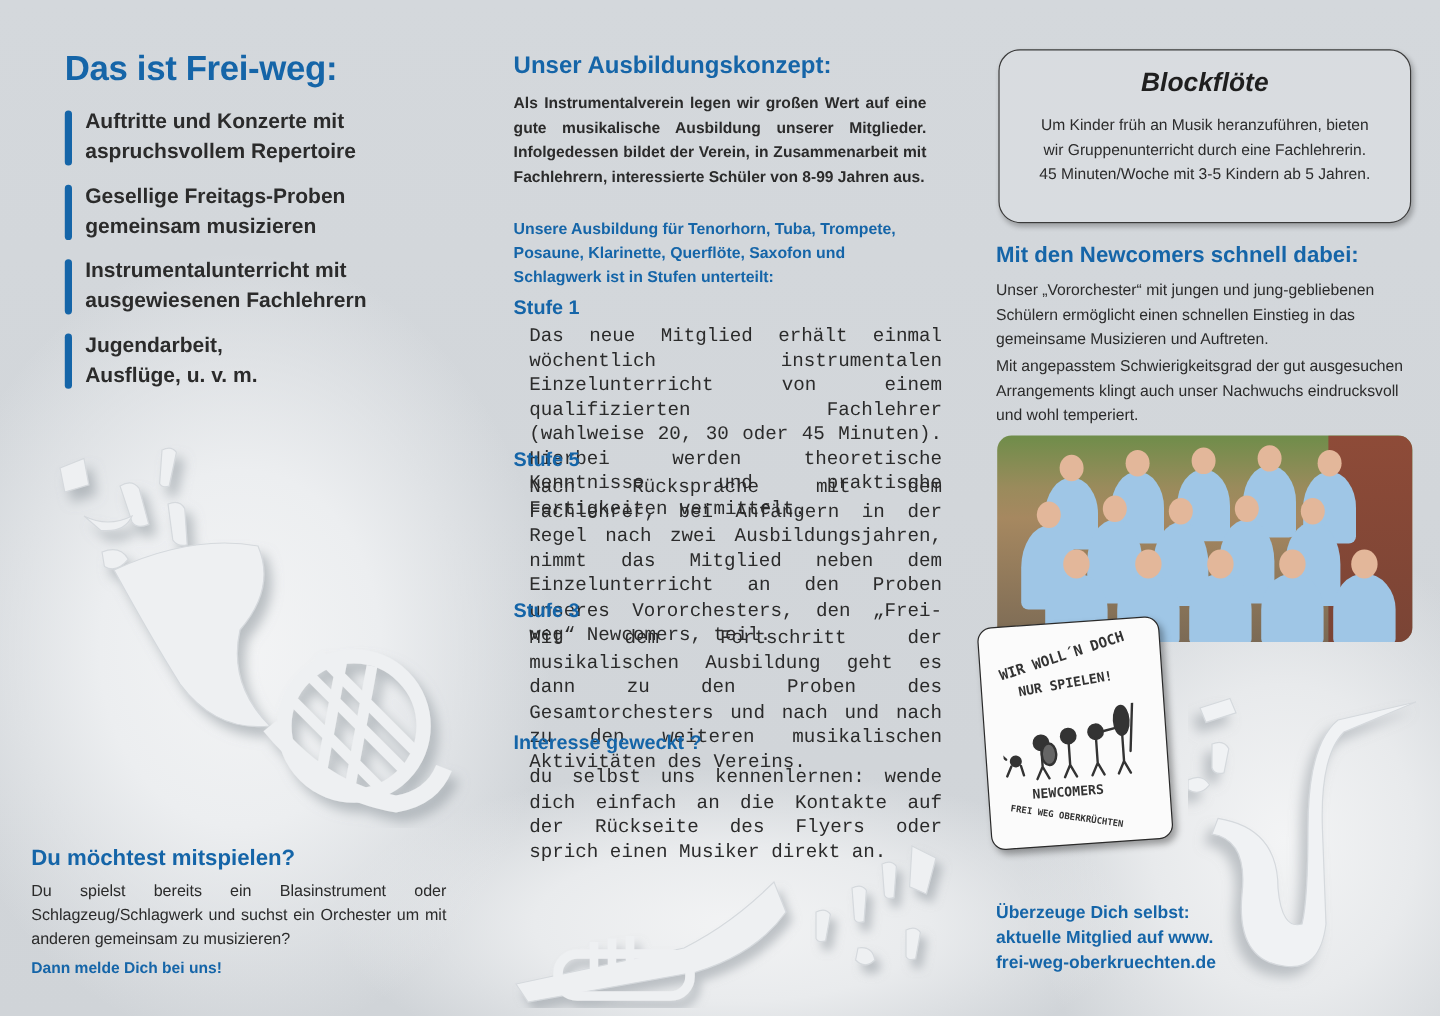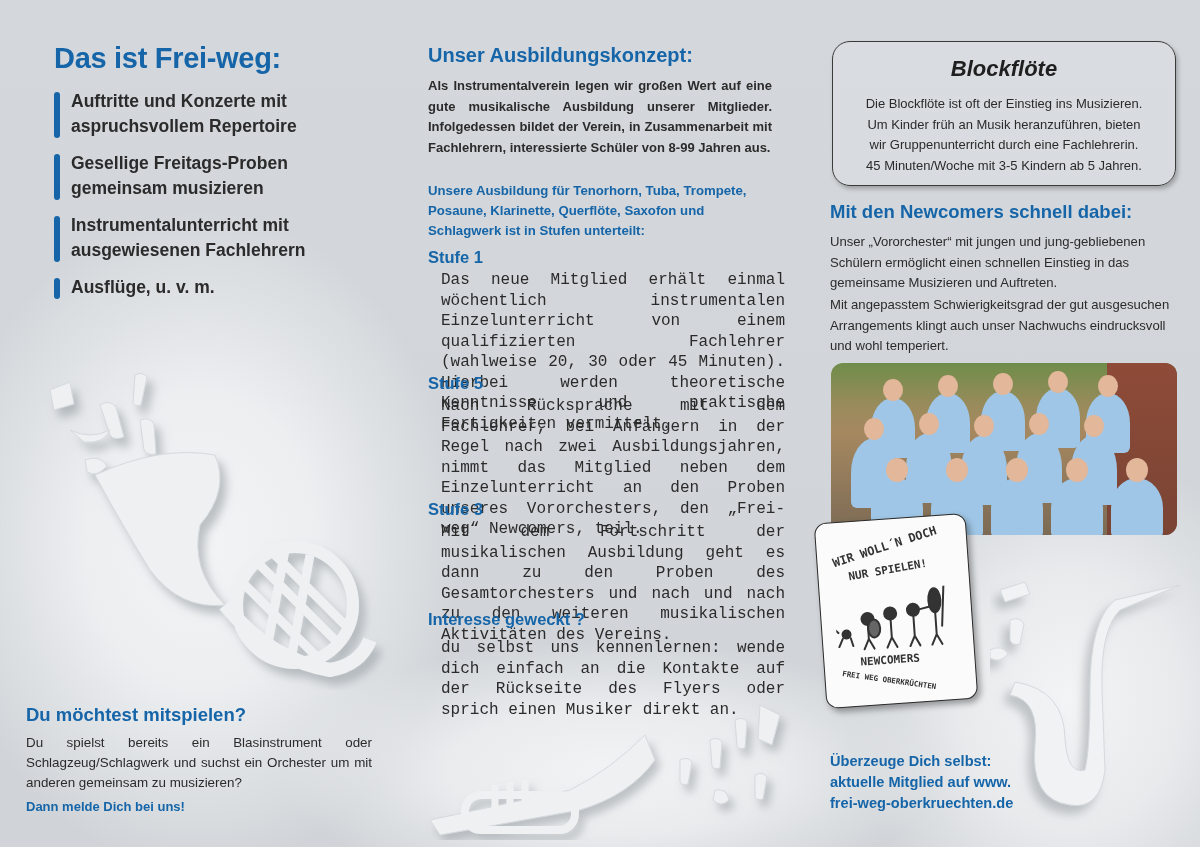--- a/index.html
+++ b/index.html
@@ -161,20 +161,21 @@
         <span class="line">Gesellige Freitags-Proben</span>
         <span class="line">gemeinsam musizieren</span>
       </div>
       <div class="feature">
         <span class="bar"></span>
         <span class="line">Instrumentalunterricht mit</span>
         <span class="line">ausgewiesenen Fachlehrern</span>
       </div>
       <div class="feature">
         <span class="bar"></span>
+        <span class="line">Jugendarbeit,</span>
         <span class="line">Ausflüge, u. v. m.</span>
       </div>
     </div>
 
     <svg class="deco" style="left:40px;top:360px" width="360" height="330" viewBox="0 0 360 330">
       <defs>
         <filter id="sh1" x="-20%" y="-20%" width="150%" height="150%">
           <feDropShadow dx="6" dy="8" stdDeviation="5" flood-color="#8d949b" flood-opacity="0.55"></feDropShadow>
         </filter>
       </defs>
@@ -231,21 +232,20 @@
         <path d="M305 100 q12 -2 14 10 q-8 8 -16 0 z"></path>
         <path d="M345 85 q8 -4 12 2 l-4 22 q-6 2 -8 -2 z"></path>
       </g>
     </svg>
   </section>
 
   <section class="panel p3">
     <div class="flute-box">
       <div class="flute-title">Blockflöte</div>
       <div class="flute-text">
-        <div>Die Blockflöte ist oft der Einstieg ins Musizieren.</div>
         <div>Um Kinder früh an Musik heranzuführen, bieten</div>
         <div>wir Gruppenunterricht durch eine Fachlehrerin.</div>
         <div>45 Minuten/Woche mit 3-5 Kindern ab 5 Jahren.</div>
       </div>
     </div>
 
     <h2 class="h2">Mit den Newcomers schnell dabei:</h2>
     <p class="para" style="top:232px">Unser „Vororchester“ mit jungen und jung-gebliebenen Schülern ermöglicht einen schnellen Einstieg in das gemeinsame Musizieren und Auftreten.</p>
     <p class="para" style="top:295px">Mit angepasstem Schwierigkeitsgrad der gut ausgesuchen Arrangements klingt auch unser Nachwuchs eindrucksvoll und wohl temperiert.</p>
 

